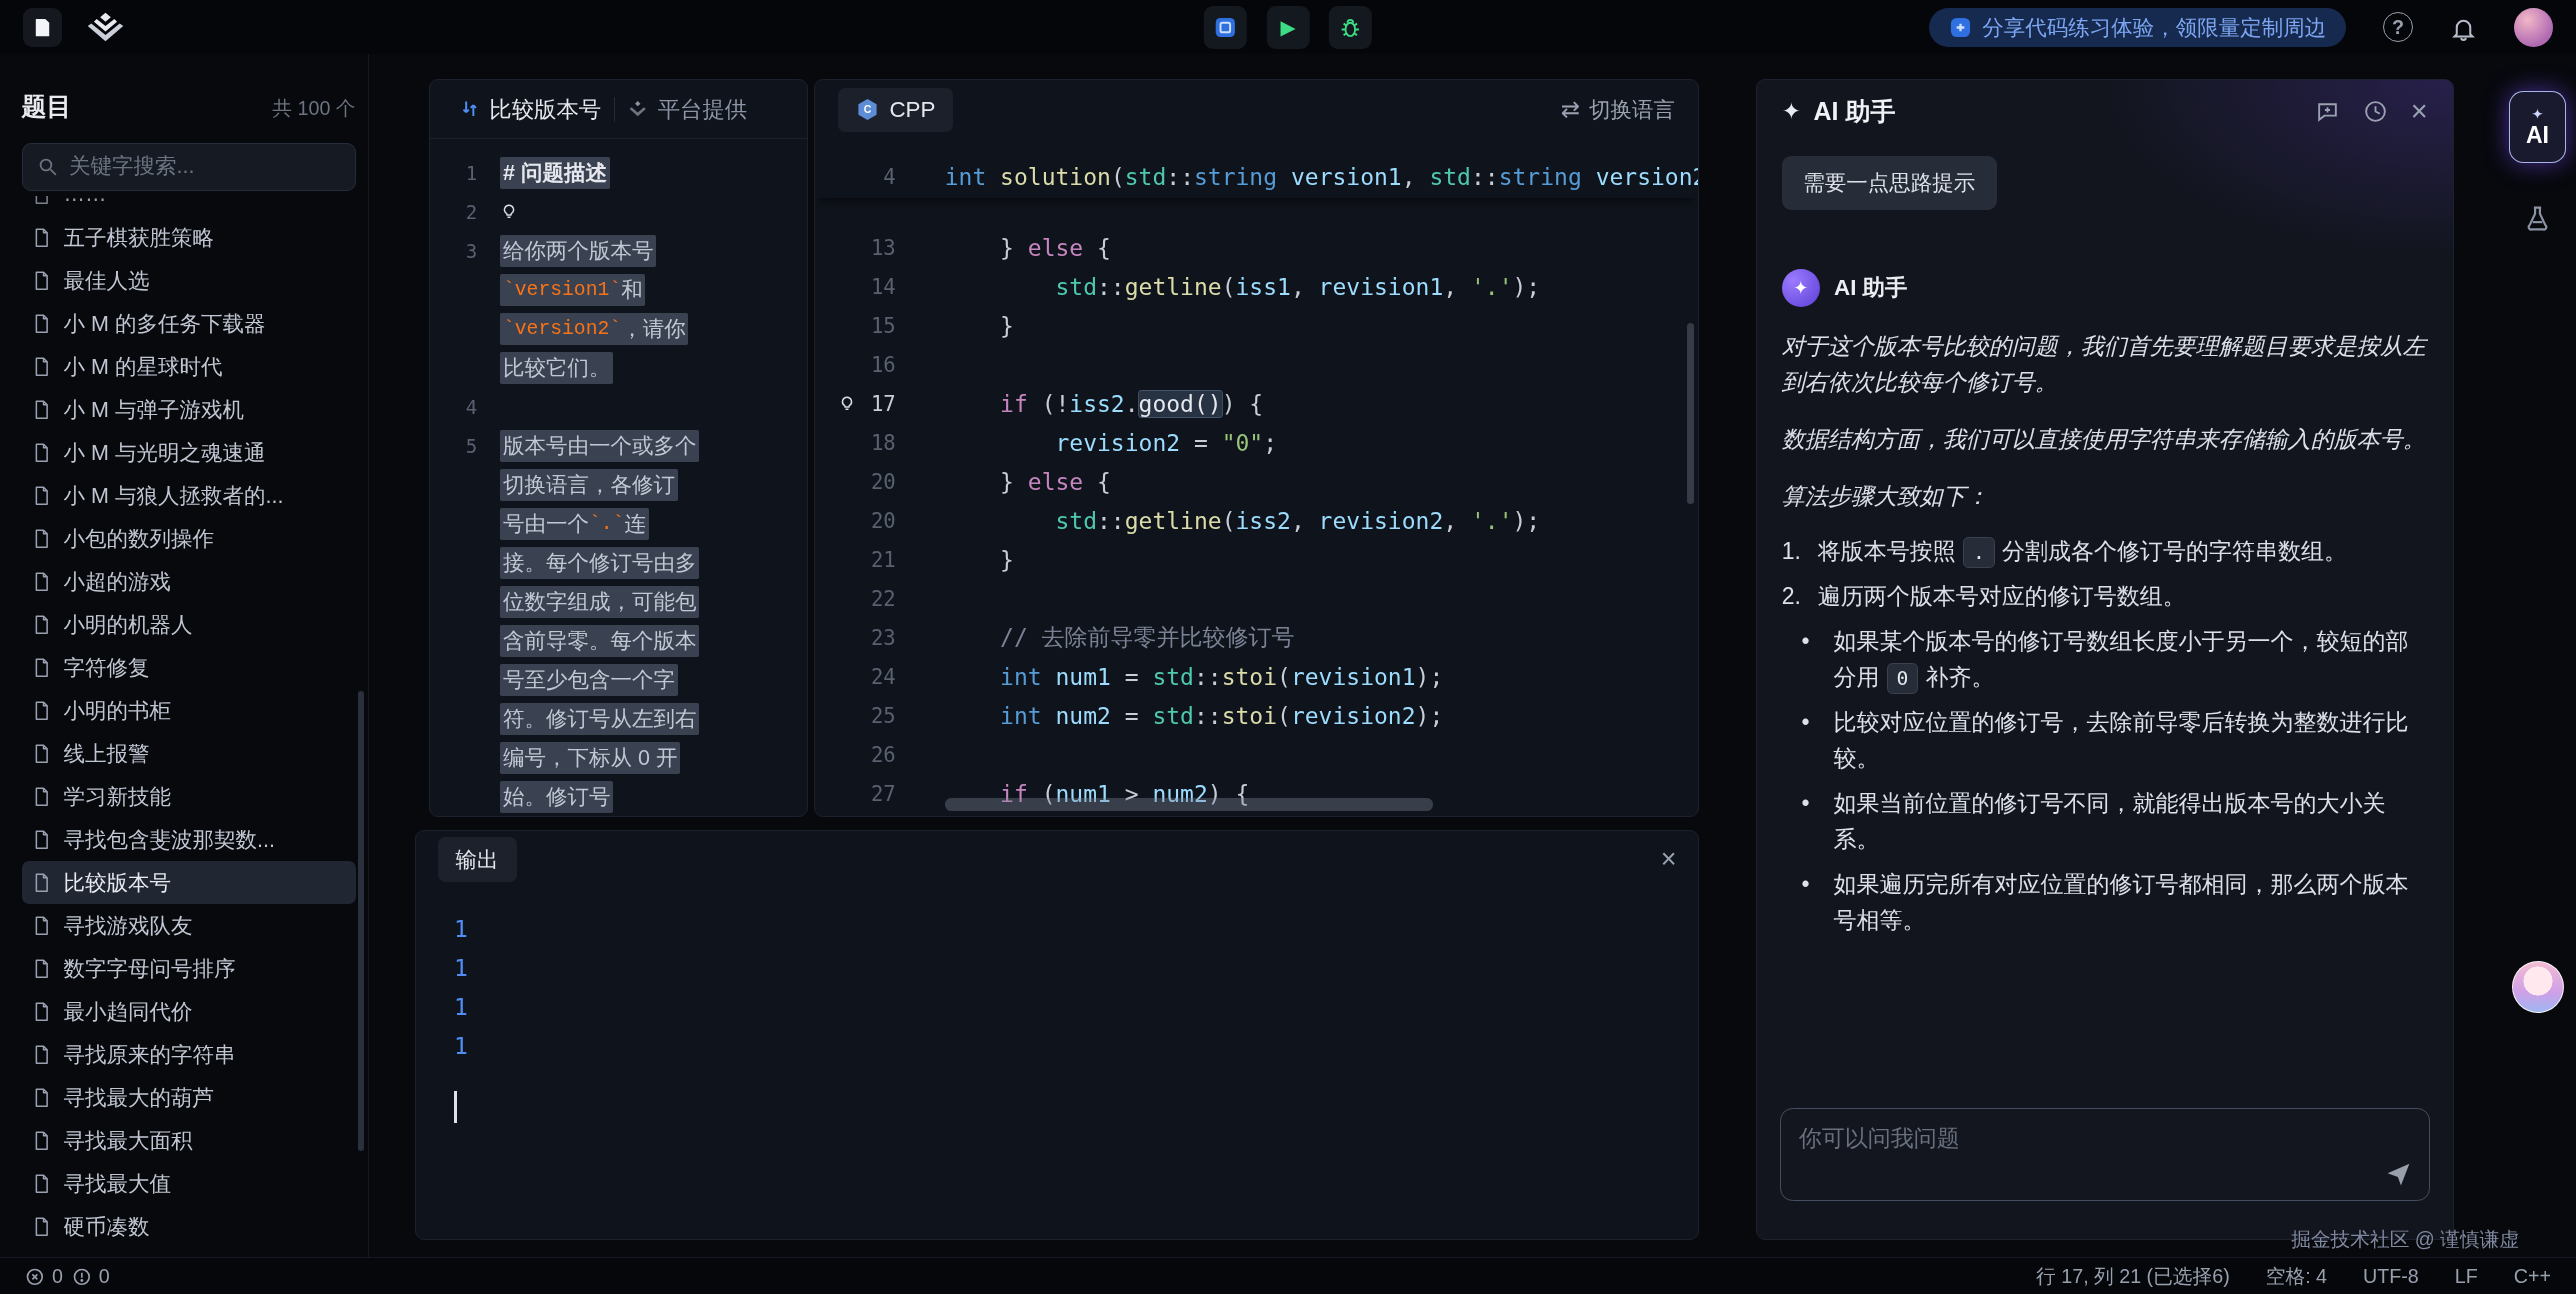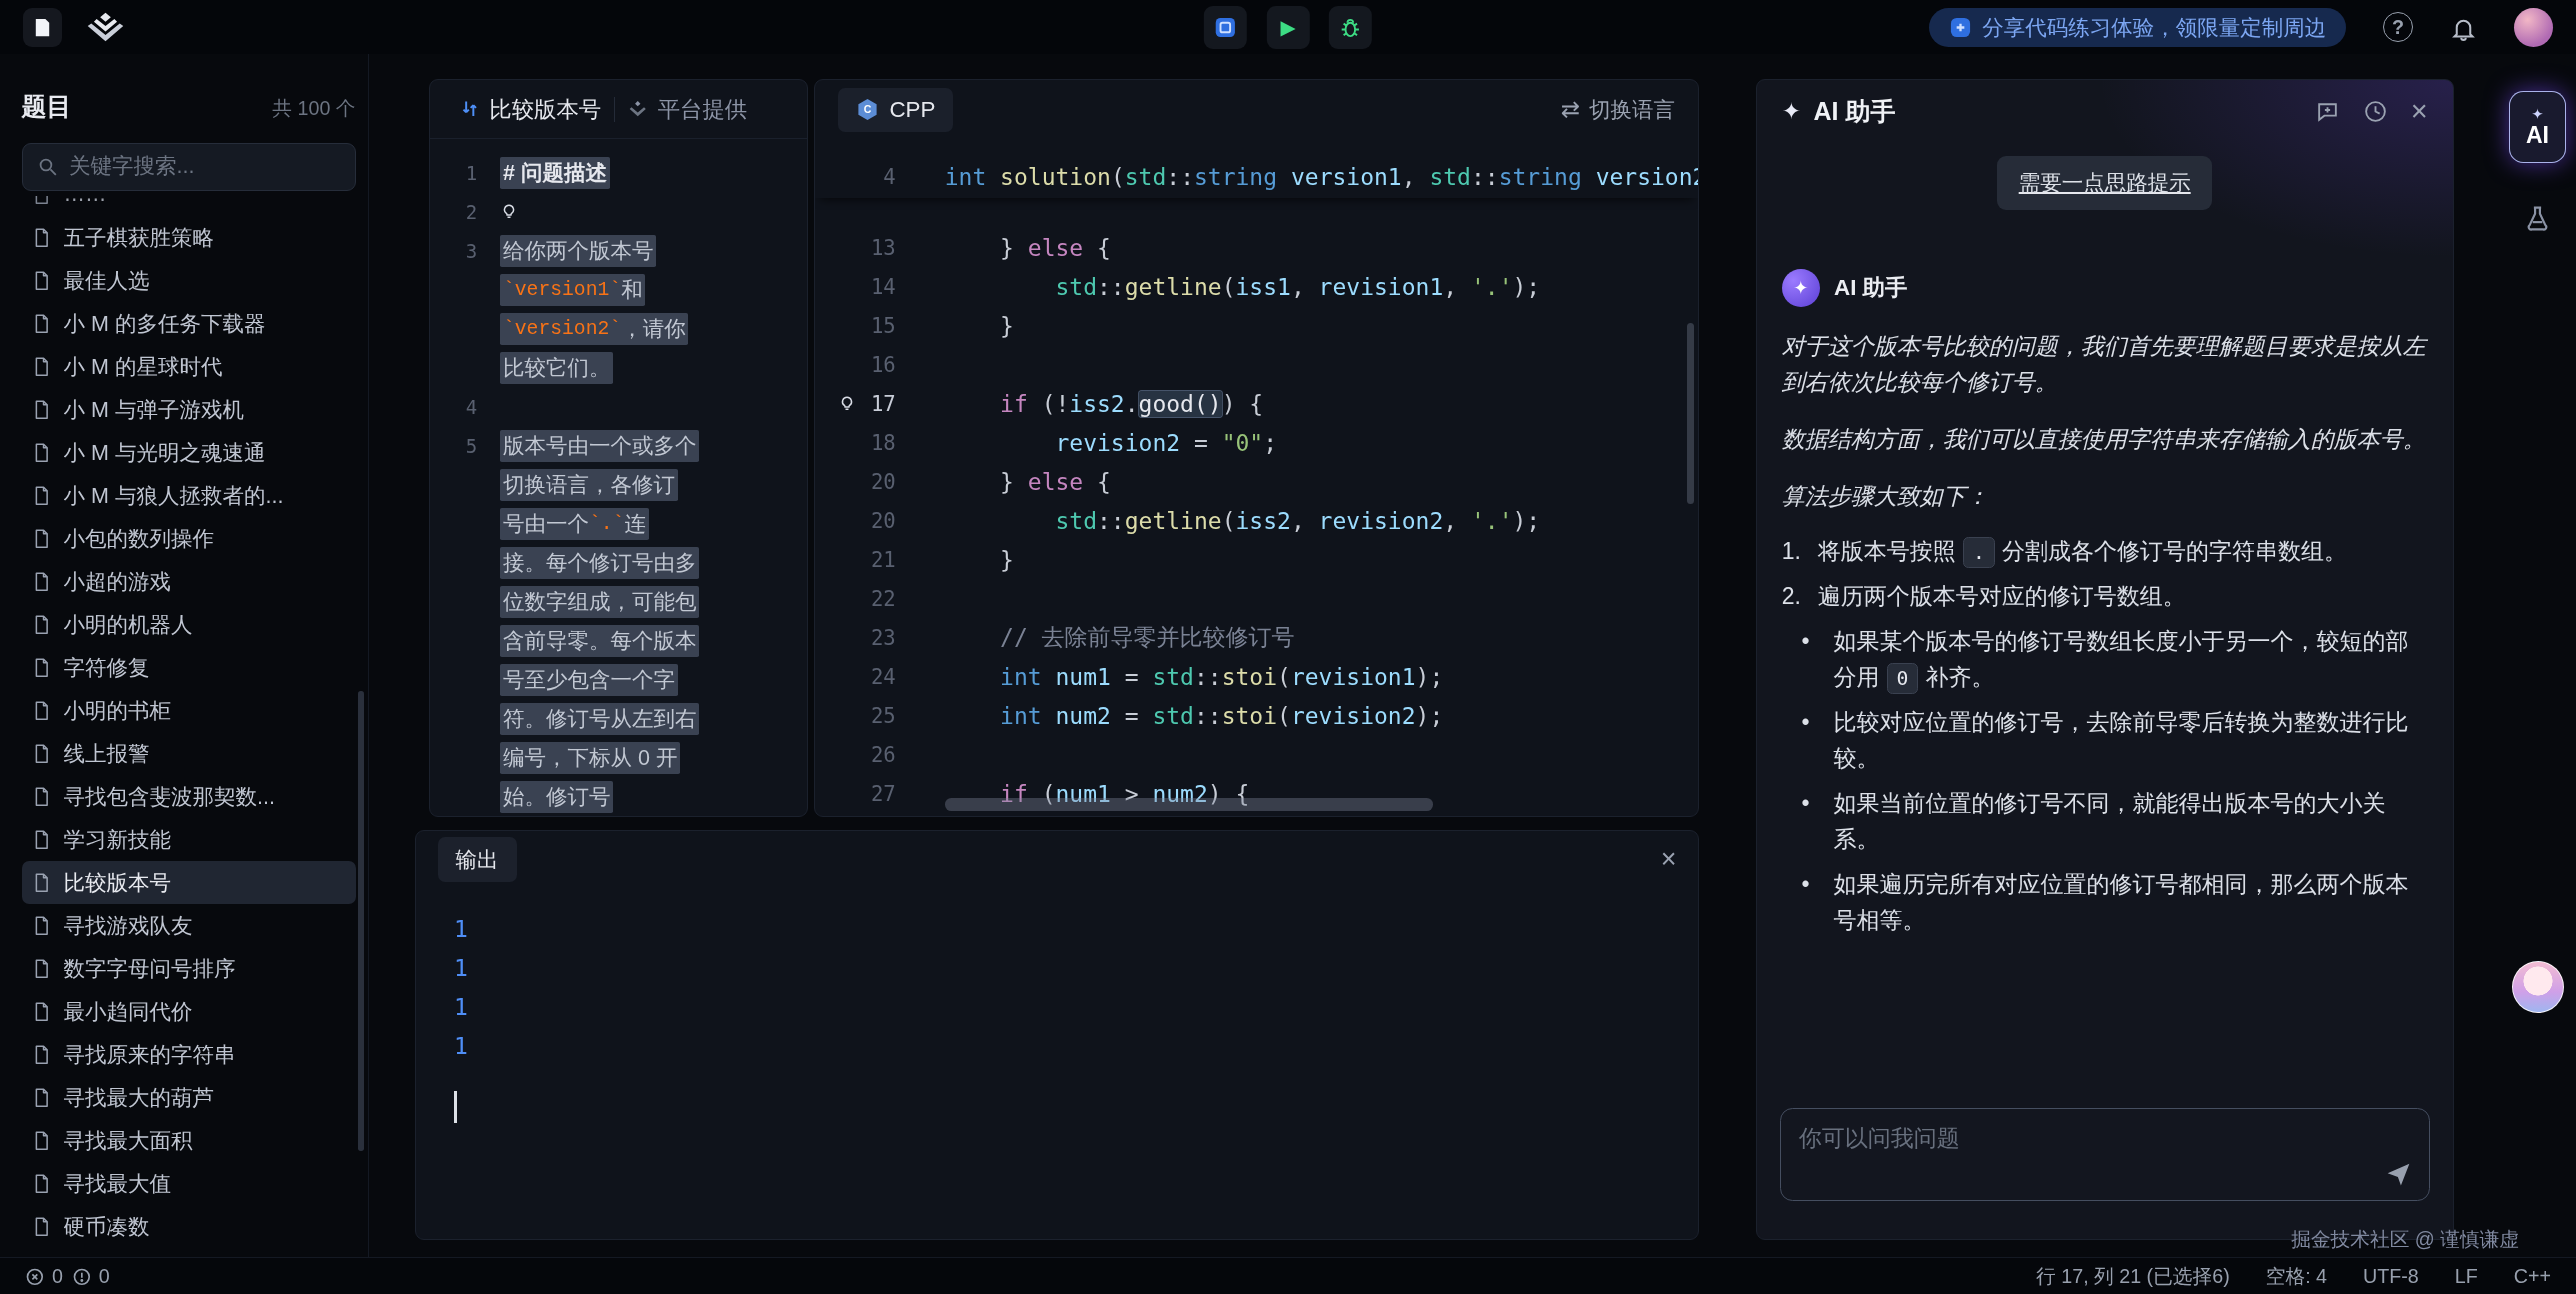--- a/index.html
+++ b/index.html
@@ -92,21 +92,21 @@
 
   
   .ai-wrap { width:708px; flex:none; padding:25px 0 0 10.7px; }
   .ai-panel { width:698px; height:1161px; position:relative; padding:0 25px; overflow:hidden;
     background:radial-gradient(572px 286px at 100% 0%, rgba(124,77,255,.20), transparent 62%), #12151e;
     border:0.9px solid #1b212d; border-radius:9px; }
   .ai-head { height:63px; display:flex; align-items:center; gap:12.5px; }
   .ai-title { font-size:25px; font-weight:bold; color:#f0f2f6; }
   .ai-head-icons { margin-left:auto; display:flex; align-items:center; gap:23px; color:#9aa2b1; }
   .ai-head-icons .x { font-size:29px; cursor:pointer; line-height:1; }
-  .hint-row { display:flex; justify-content:center; margin-top:12.5px;text-decoration:underline; }
+  .hint-row { display:flex; justify-content:flex-start; margin-top:12.5px; }
   .hint-btn { background:#262c38; border-radius:9px; padding:12.5px 21.5px; font-size:21.5px; color:#dde1e8; cursor:pointer; }
   .msg-head { display:flex; align-items:center; gap:14.3px; margin-top:59px; }
   .ai-avatar { width:38px; height:38px; border-radius:50%; background:radial-gradient(circle at 30% 30%, #9b7bff, #5b3fd4); display:flex; align-items:center; justify-content:center; color:#fff; font-size:18px; }
   .msg-author { font-size:22.4px; font-weight:bold; color:#eceef3; }
   .ai-text { font-size:23px; line-height:36px; color:#dce0e8; }
   .ai-text p { margin-top:21px;font-style:italic; }
   .ai-ol { margin-top:19.7px; }
   .ai-li { display:flex; margin-top:9px; }
   .ai-li .mk { width:36px; flex:none; }
   .ai-li .tx { flex:1; }
@@ -351,30 +351,30 @@
           </span>
           <span>线上报警</span>
         </div>
         <div class="sb-item">
           <span>
             <svg width="21.5" height="21.5" viewBox="0 0 24 24" fill="none" stroke="#9aa2b1" stroke-width="1.7" stroke-linejoin="round">
               <path d="M6 2.5h8l4 4V21.5H6z"></path>
               <path d="M14 2.5v4h4"></path>
             </svg>
           </span>
+          <span>学习新技能</span>
+        </div>
+        <div class="sb-item">
+          <span>
+            <svg width="21.5" height="21.5" viewBox="0 0 24 24" fill="none" stroke="#9aa2b1" stroke-width="1.7" stroke-linejoin="round">
+              <path d="M6 2.5h8l4 4V21.5H6z"></path>
+              <path d="M14 2.5v4h4"></path>
+            </svg>
+          </span>
           <span>寻找包含斐波那契数...</span>
-        </div>
-        <div class="sb-item">
-          <span>
-            <svg width="21.5" height="21.5" viewBox="0 0 24 24" fill="none" stroke="#9aa2b1" stroke-width="1.7" stroke-linejoin="round">
-              <path d="M6 2.5h8l4 4V21.5H6z"></path>
-              <path d="M14 2.5v4h4"></path>
-            </svg>
-          </span>
-          <span>学习新技能</span>
         </div>
         <div class="sb-item sel">
           <span>
             <svg width="21.5" height="21.5" viewBox="0 0 24 24" fill="none" stroke="#9aa2b1" stroke-width="1.7" stroke-linejoin="round">
               <path d="M6 2.5h8l4 4V21.5H6z"></path>
               <path d="M14 2.5v4h4"></path>
             </svg>
           </span>
           <span>比较版本号</span>
         </div>

